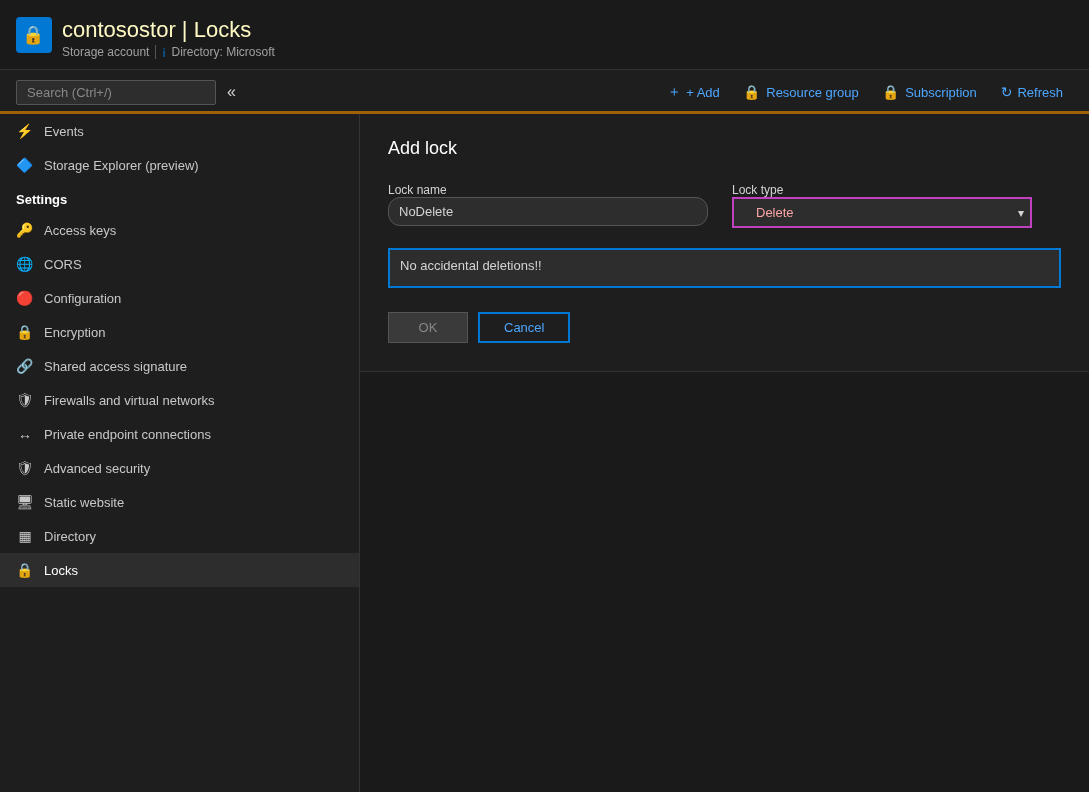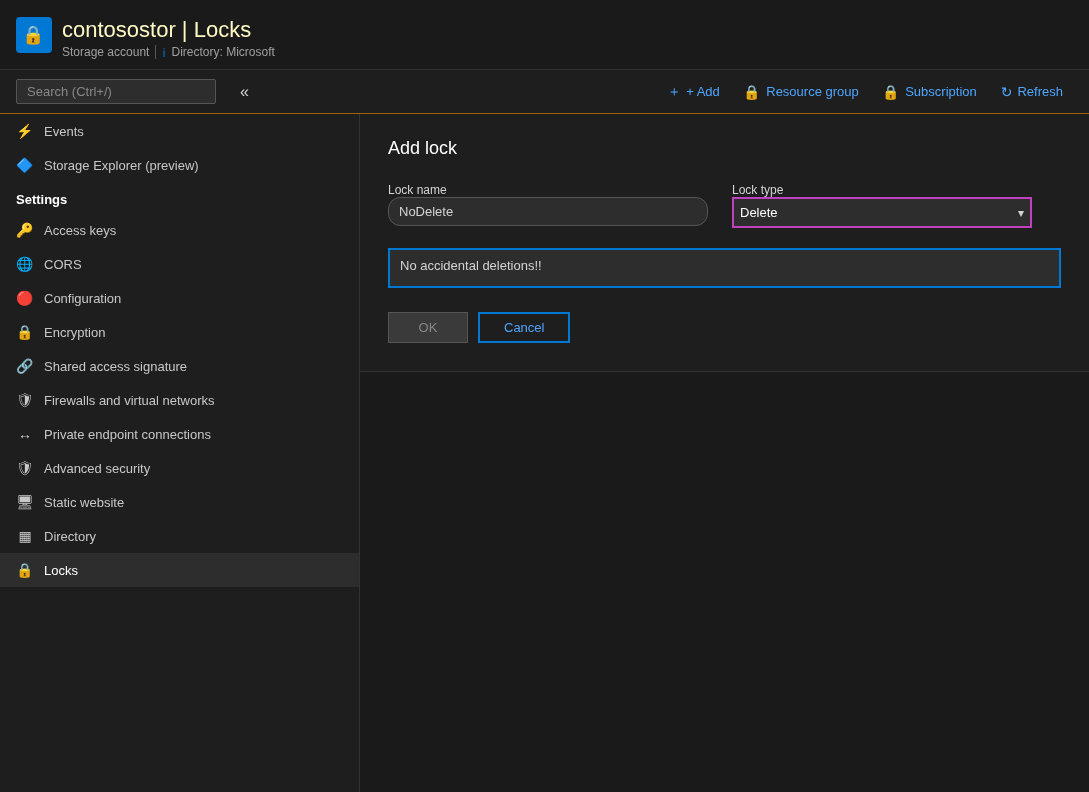--- a/index.html
+++ b/index.html
@@ -58,23 +58,23 @@
       width: 1px;
       height: 14px;
       background: #555;
     }
 
     
     .toolbar {
       background: #1e1e1e;
       padding: 6px 16px;
       display: flex;
-      align-items: center;
-      gap: 16px;
-      border-bottom: 1px solid #a16207;
+      align-items: flex-end;
+      gap: 3px;
+      border-bottom: 3px solid #a16207;
       height: 44px;
     }
     .search-box {
       background: #2d2d2d;
       border: 1px solid #555;
       border-radius: 2px;
       padding: 4px 10px;
       color: #d4d4d4;
       font-size: 13px;
       width: 200px;
@@ -203,22 +203,22 @@
       border-radius: 12px;
     }
     .select-wrapper {
       position: relative;
       display: flex;
       align-items: center;
     }
     .field-select {
       background: #2d2d2d;
       border: 2px solid #c040c0;
-      color: #ffffff;
-      padding: 6px 32px 6px 6px;
+      color: #fca5a5;
+      padding: 6px 32px 6px 22px;
       font-size: 13px;
       outline: none;
       appearance: none;
       width: 100%;
       cursor: pointer;
     }
     .select-arrow {
       position: absolute;
       right: 8px;
       color: #d4d4d4;

